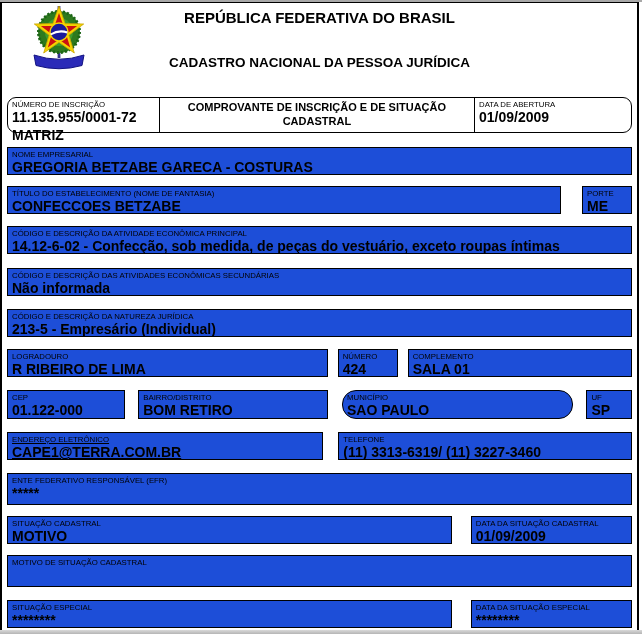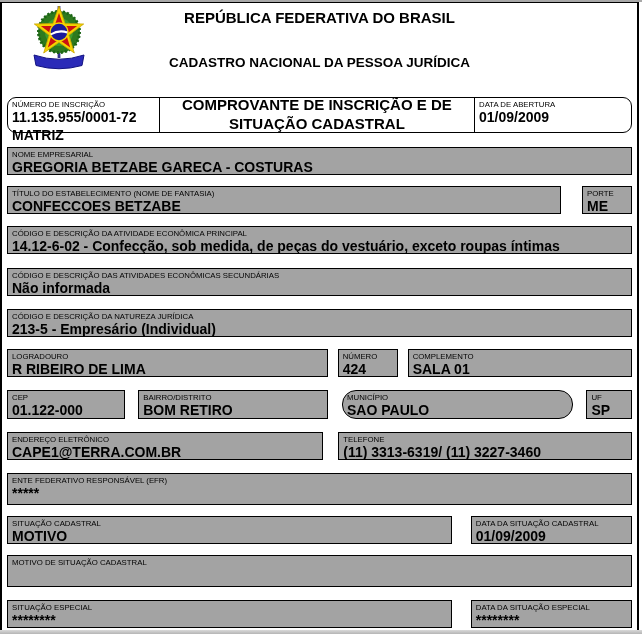--- a/index.html
+++ b/index.html
@@ -15,41 +15,41 @@
     border-top:2px solid #000; border-left:2px solid #000; border-right:2px solid #000;
     background:#fff;
   }
   .header { position:relative; height:92px; }
   .emblem { position:absolute; left:28px; top:3px; width:58px; height:66px; }
   .title  { text-align:center; padding-top:6px; font-size:15px; font-weight:bold; }
   .subtitle { text-align:center; margin-top:29px; font-size:13.5px; font-weight:bold; }
 
   .content { padding:0 5px; }
   .row { display:flex; justify-content:space-between; }
-  .fbox { border:1px solid #000; padding:2px 4px 2px 4px; height:28px; overflow:hidden; background:#a3a3a3; }
+  .fbox { border:1px solid #000; padding:2px 4px 2px 4px; height:28px; overflow:hidden; background:#1d4ed8; }
   .flabel { font-size:7.8px; line-height:1.2; white-space:nowrap; }
   .fvalue { font-size:14px; font-weight:bold; line-height:1.25; white-space:nowrap; }
 
   .h36 { height:36px;border-radius:9px; } .h32 { height:32px; } .h29 { height:29px; }
 
   
   .regtable { display:flex; width:100%; border:1px solid #000; padding:0; }
   .cell { padding:2px 4px; }
   .cell + .cell { border-left:1px solid #000; }
   .c-insc { width:24.2%; }
   .c-title { width:50.6%; display:flex; align-items:center; justify-content:center; text-align:center;
-             font-size:15px; font-weight:bold; line-height:1.25; padding:0 14px; }
+             font-size:11px; font-weight:bold; line-height:1.25; padding:0 14px; }
   .c-abre { width:25.2%; }
 
   
   .w-full { width:100%; }
   .w-titulo { width:88.6%; }  .w-porte { width:8%; }
   .w-logr { width:51.3%; }    .w-num { width:9.6%; }   .w-compl { width:35.9%; }
   .w-cep { width:18.8%; }     .w-bairro { width:30.4%; } .w-munic { width:36.9%;border-radius:14px; } .w-uf { width:7.3%; }
-  .w-email { width:50.6%; }   .w-fone { width:47%; }
+  .w-email { width:50.6%;text-decoration:underline; }   .w-fone { width:47%; }
   .w-situ { width:71.2%; }    .w-dsitu { width:25.8%; }
 
   .mt2{margin-top:2px} .mt11{margin-top:11px} .mt12{margin-top:12px} .mt13{margin-top:13px} .mt14{margin-top:14px}
 
   .bottom-edge { position:absolute; bottom:0; left:0; width:642px; height:4px;
                  background:linear-gradient(#d9d9d9,#b5b5b5); z-index:6; }
 </style>
 </head>
 <body>
 

